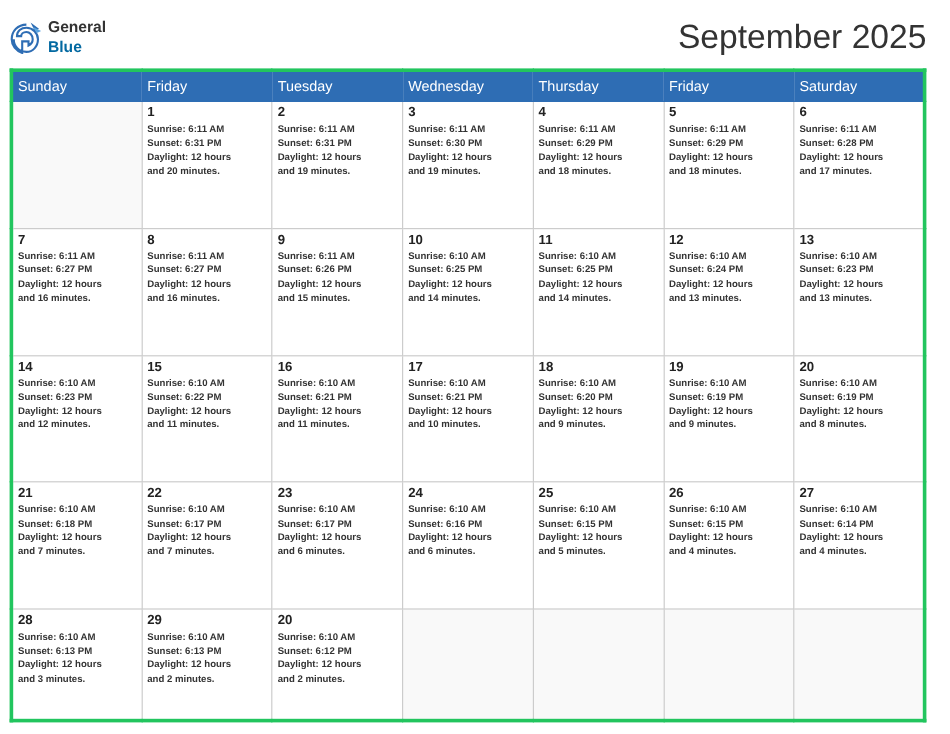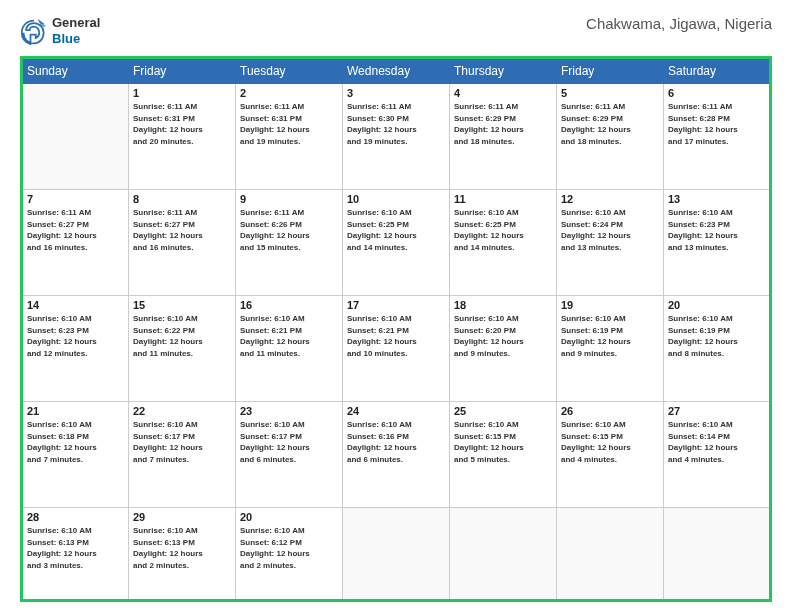--- a/index.html
+++ b/index.html
@@ -6,21 +6,21 @@
     body {
       width: 792px;
       height: 612px;
       font-family: Arial, sans-serif;
       background: #fff;
       overflow: hidden;
     }
     .page {
       width: 792px;
       height: 612px;
-      padding: 15px 20px 10px 20px;
+      padding: 15px 20px 10px 8px;
       display: flex;
       flex-direction: column;
     }
     .header {
       display: flex;
       justify-content: space-between;
       align-items: flex-start;
       margin-bottom: 10px;
     }
     .logo {
@@ -108,21 +108,21 @@
         <path d="M16 4 C8 4 2 10 2 18 C2 24 6 29 12 31 L12 20 L18 20 L18 24 C20 23 22 21 22 18 C22 14 19 11 16 11 C13 11 11 13 11 15 L7 15 C7 10 11 7 16 7 C22 7 27 12 27 18 C27 25 22 30 16 30 C9 30 4 25 4 18" fill="none" stroke="#2e6db4" stroke-width="2"></path>
         <path d="M20 2 L28 8 L24 10 Z" fill="#2e6db4"></path>
         <path d="M22 6 L30 10 L26 12 Z" fill="#5ba4e0"></path>
       </svg>
       <div class="logo-text">
         <span class="general">General</span>
         <span class="blue">Blue</span>
       </div>
     </div>
     <div class="title-block">
-      <div class="location">Chakwama, Jigawa, Nigeria</div>
+      <div class="month-title">September 2025</div>
     </div>
   </div>
 
   <table class="calendar">
     <thead>
       <tr>
         <th>Sunday</th>
         <th>Friday</th>
         <th>Tuesday</th>
         <th>Wednesday</th>

